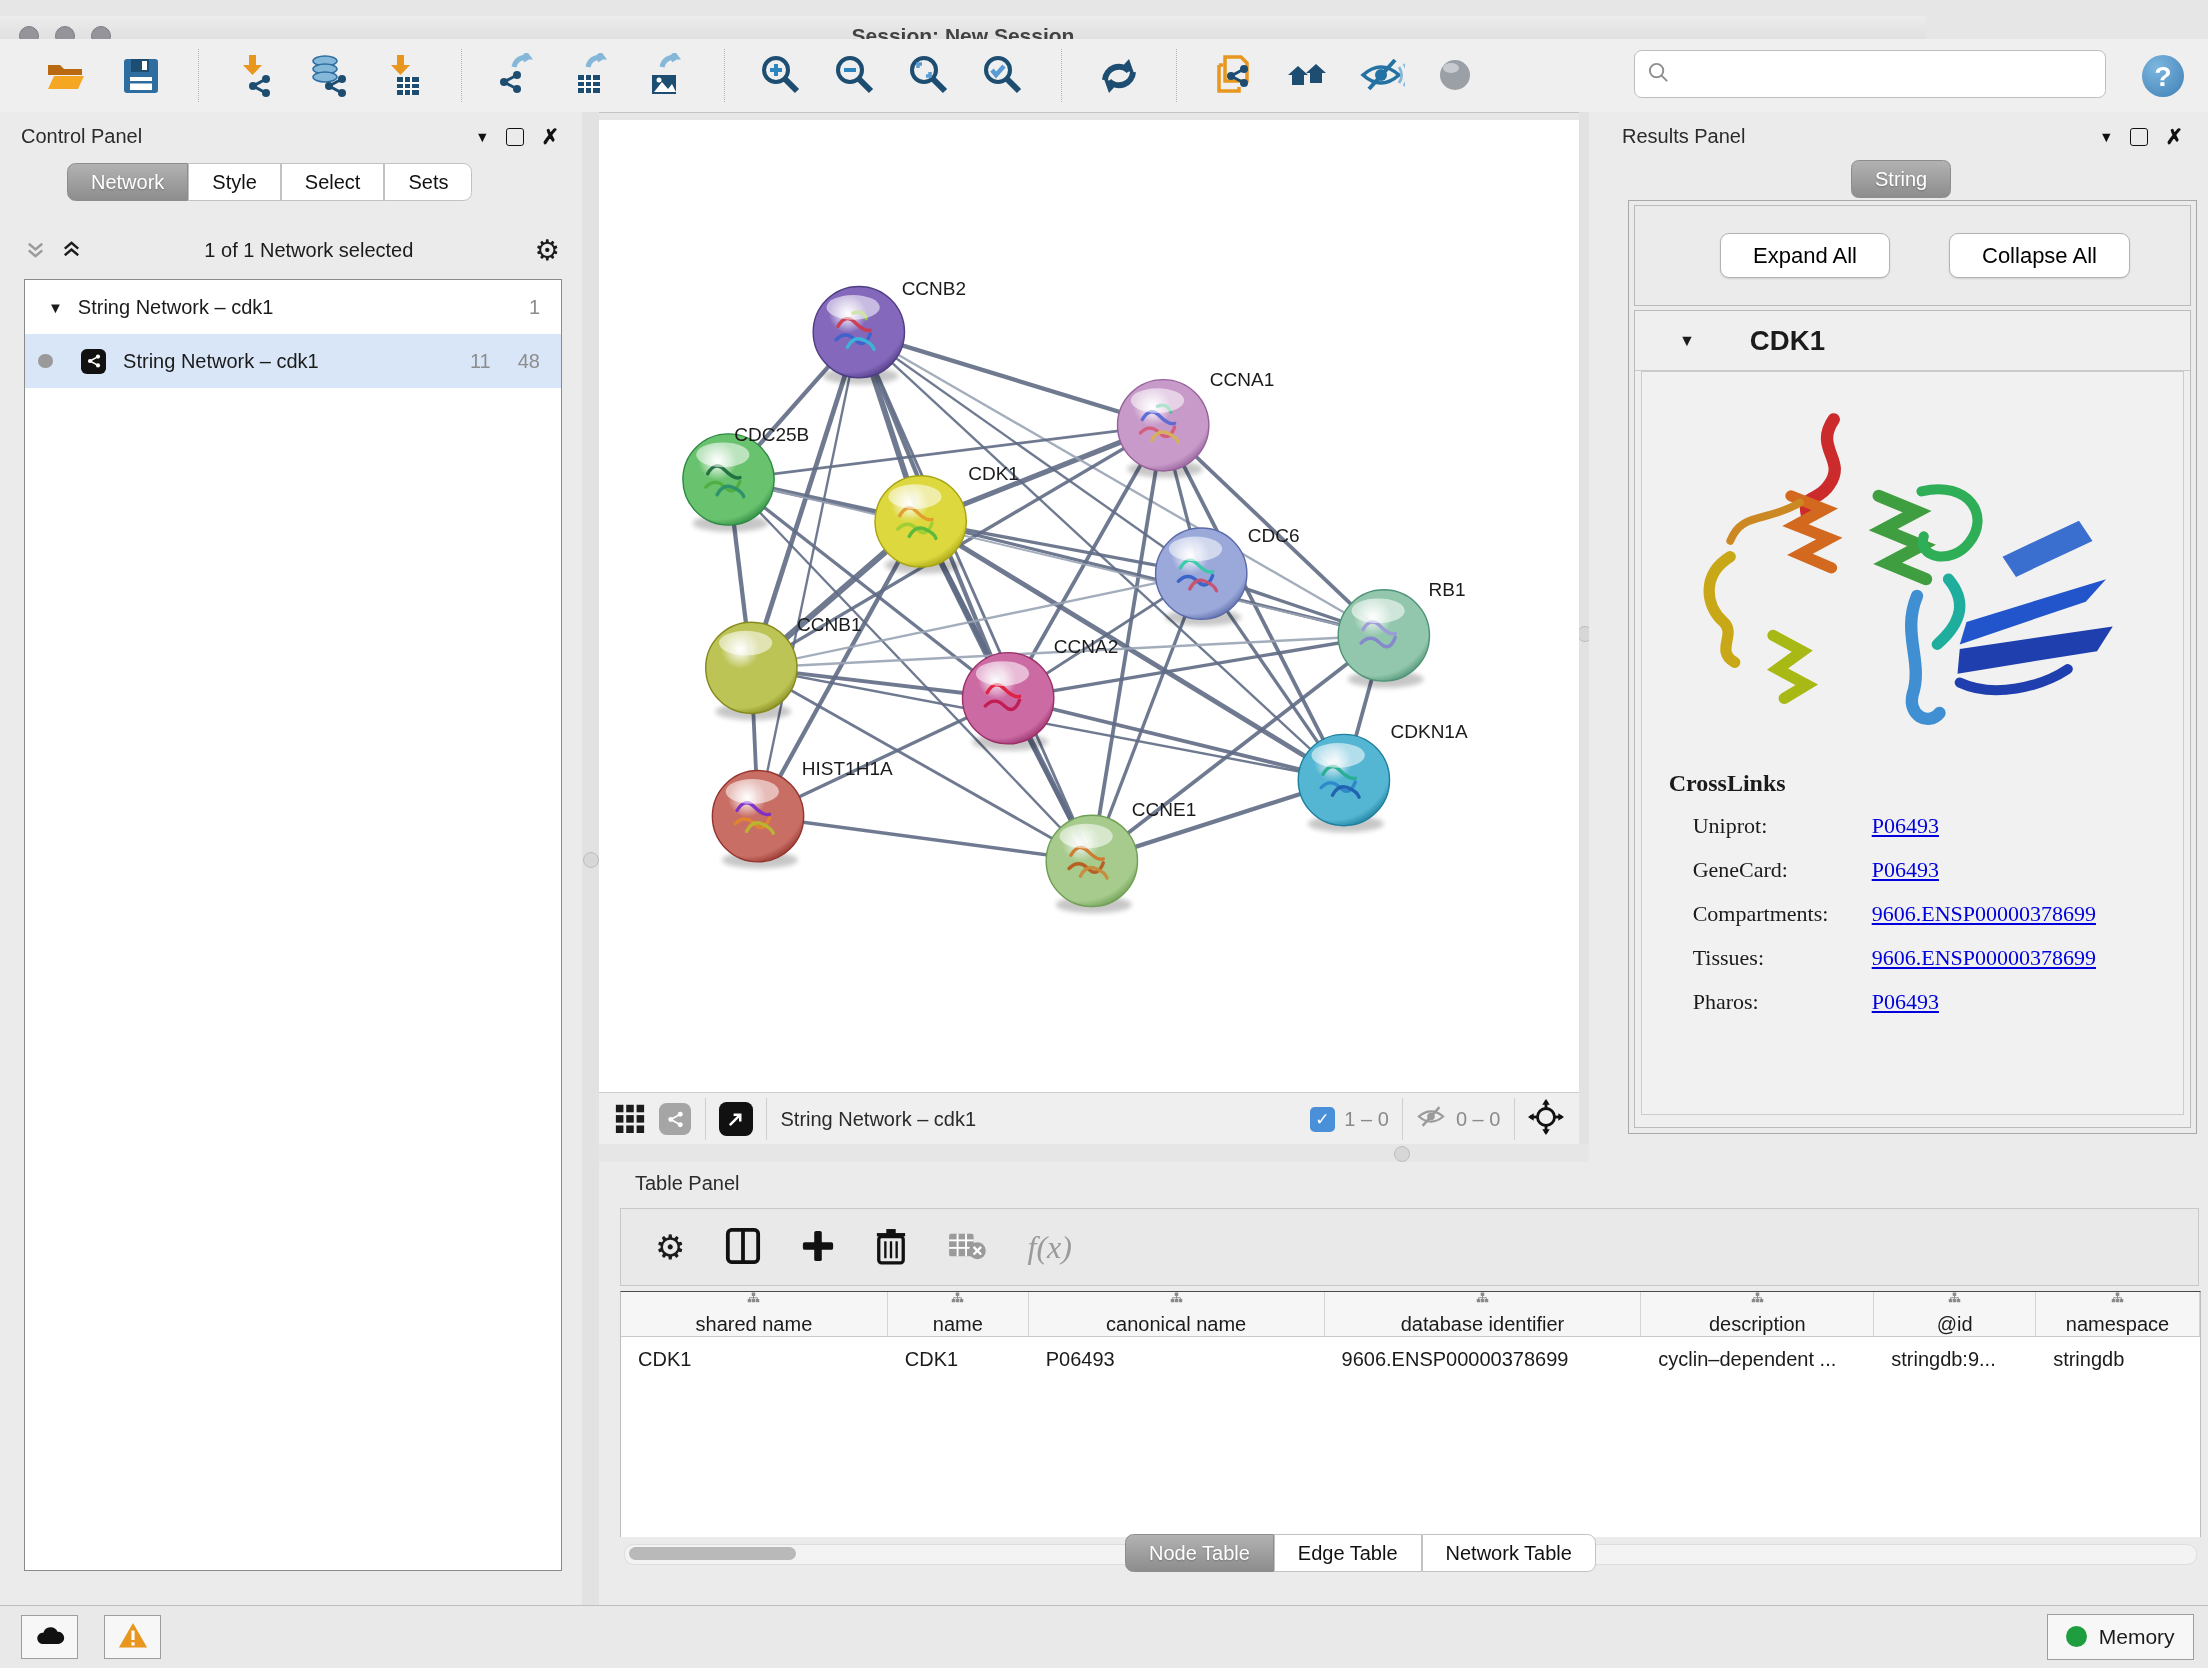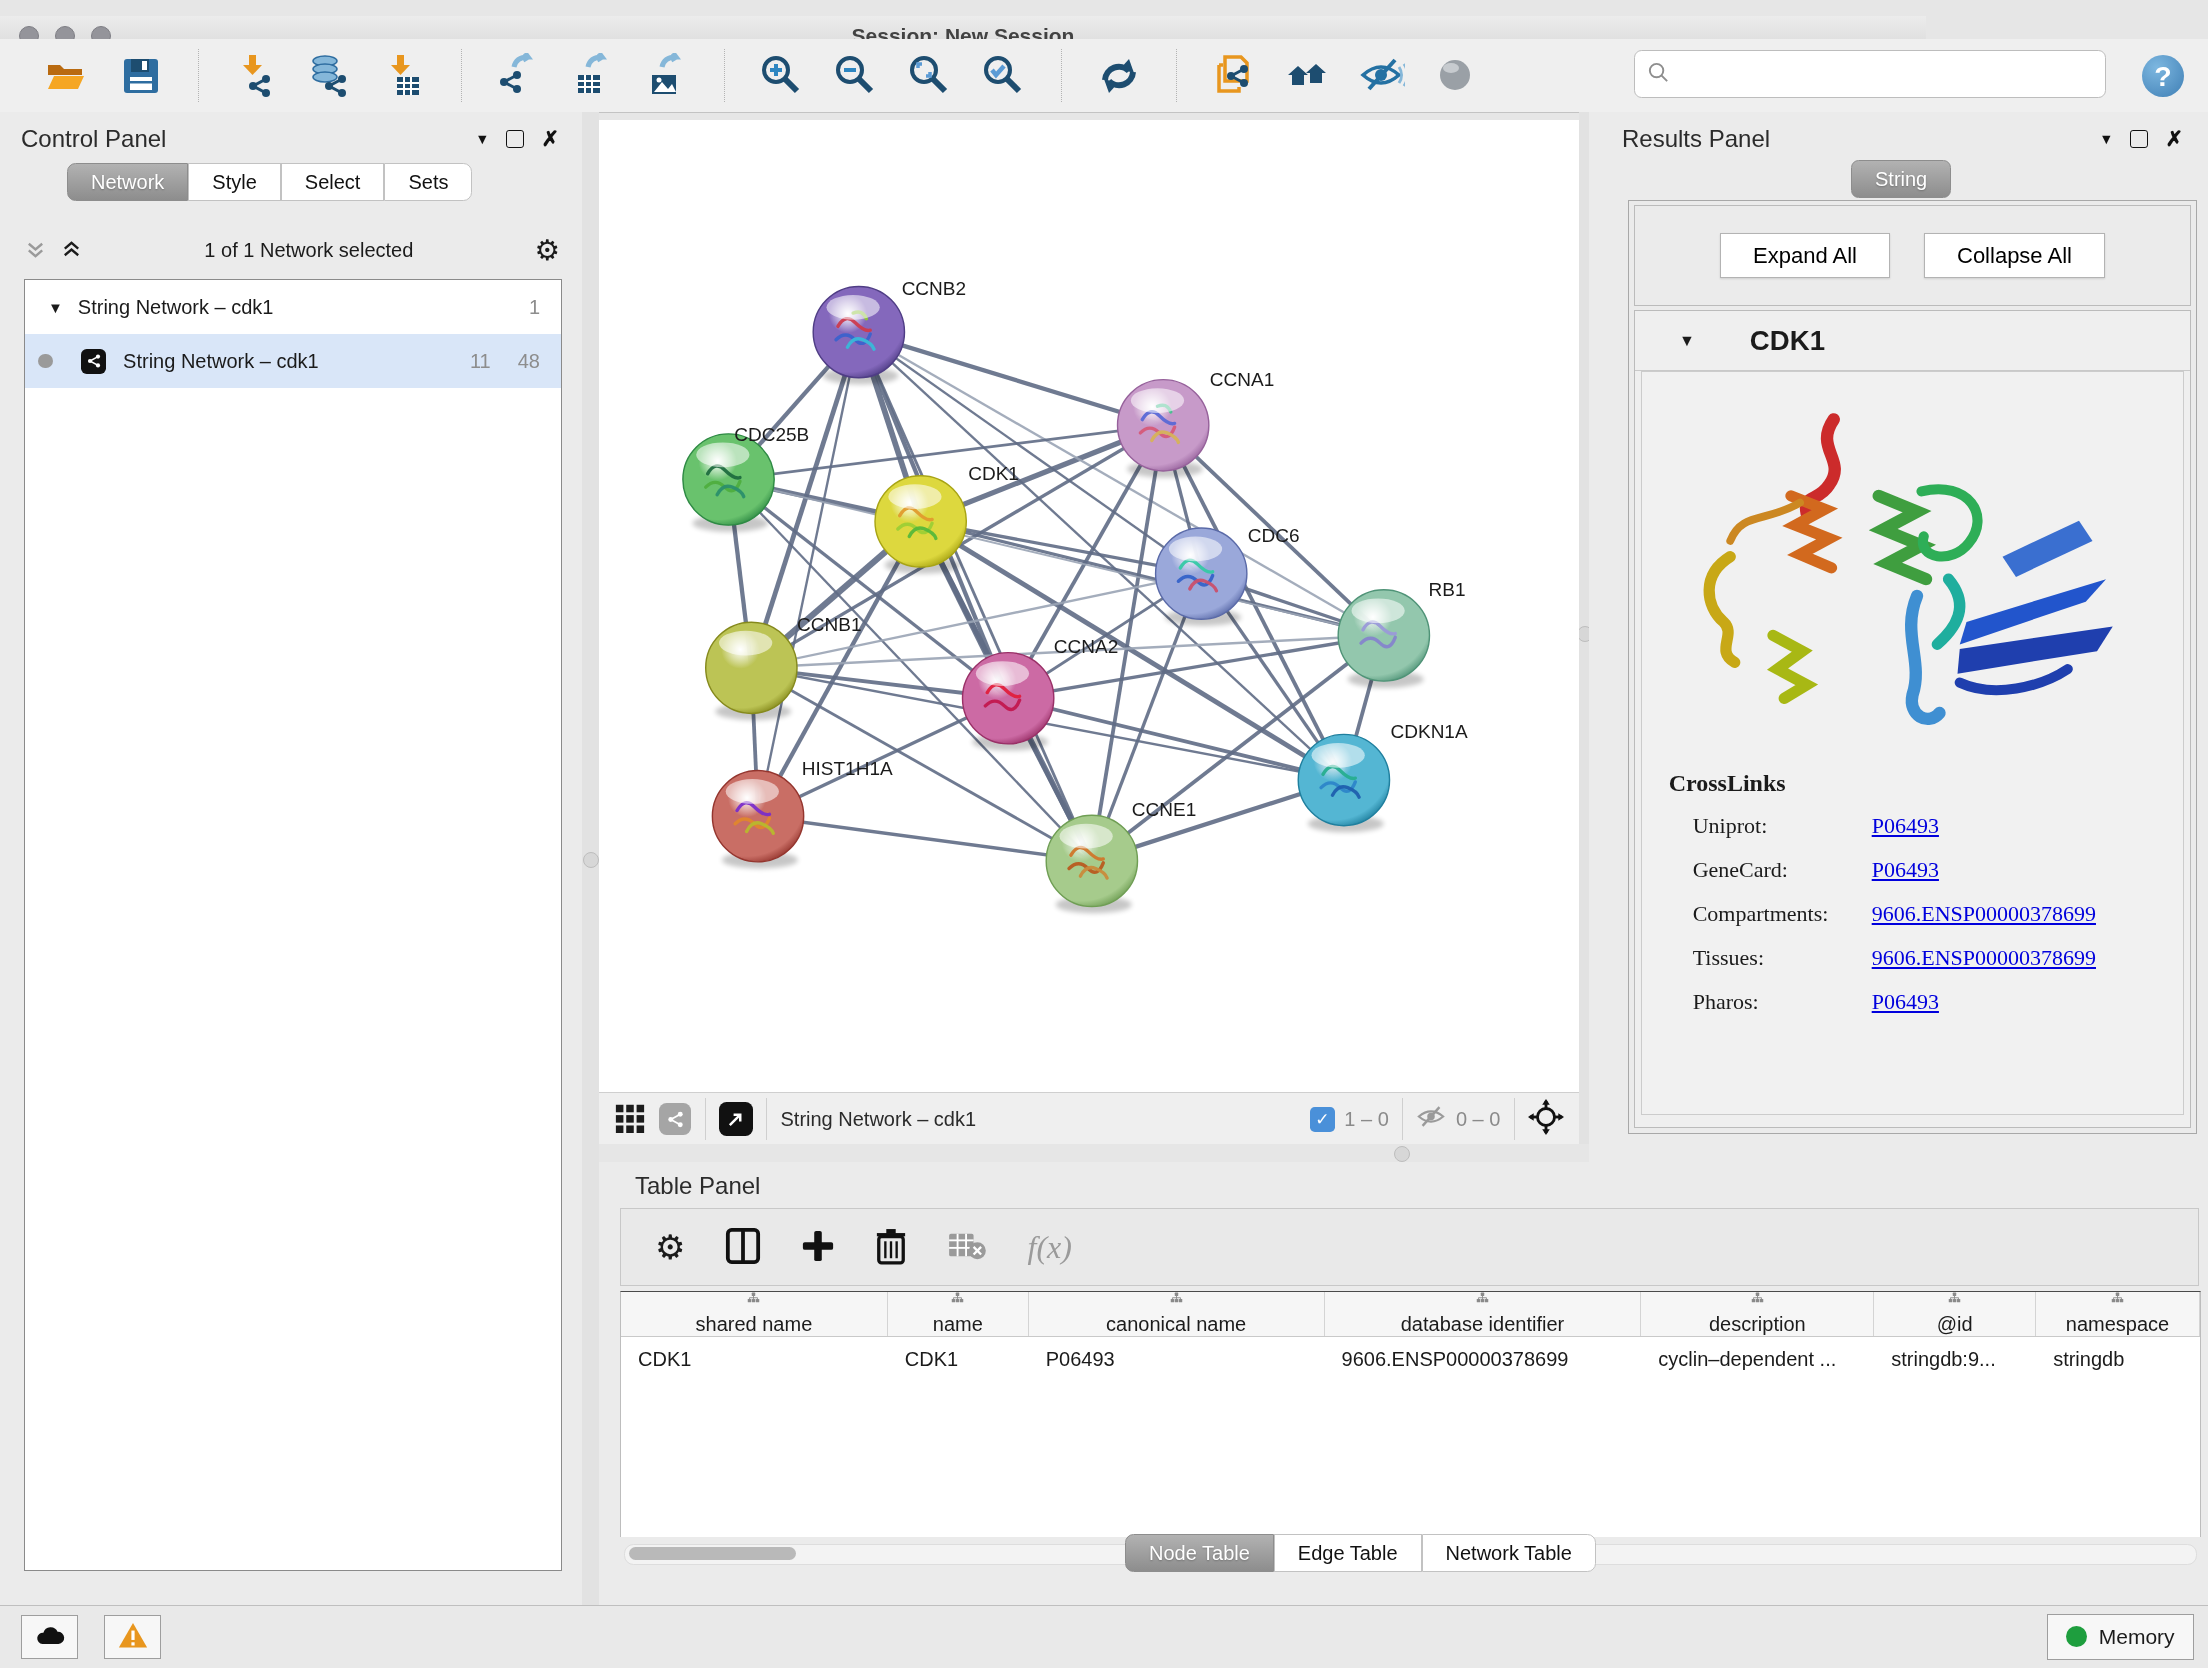--- a/index.html
+++ b/index.html
@@ -19,21 +19,21 @@
   .tb-icon{width:49px;height:49px;display:flex;align-items:center;justify-content:center;}
   .tb-icon svg{width:46px;height:46px;}
   .searchbox{left:1634px;top:50px;width:472px;height:48px;background:#fff;border:1px solid #bdbdbd;
     border-radius:7.6px;display:flex;align-items:center;padding-left:11.4px;box-sizing:border-box;}
   .searchbox input{border:none;outline:none;font-size:19px;width:399px;background:transparent;
     font-family:"Liberation Sans",sans-serif;}
   .helpbtn{left:2142px;top:55px;width:42px;height:42px;border-radius:50%;
     background:radial-gradient(circle at 35% 30%,#7db7e0,#3f7fb5);color:#fff;font-size:28.5px;font-weight:bold;
     display:flex;align-items:center;justify-content:center;}
   
-  .panel-title{font-size:24px;color:#2b2b2b;}
+  .panel-title{font-size:20px;color:#2b2b2b;}
   .panel-ctrls{display:flex;align-items:center;gap:17px;color:#222;}
   .ctrl-tri{font-size:14.3px;color:#111;}
   .ctrl-sq{width:16px;height:16px;border:1.9px solid #111;border-radius:2.9px;}
   .ctrl-x{font-size:21px;font-weight:bold;color:#111;line-height:16px;}
   .seg-tab{font-size:20px;padding:6.7px 23px;background:#fff;border:1px solid #c2c2c2;color:#111;}
   .seg-tab.sel{background:linear-gradient(#b2b2b2,#8d8d8d);color:#fff;border-color:#8d8d8d;
     text-shadow:0 1px 1.9px rgba(0,0,0,.25);}
   
   .cp{left:0;top:112px;width:582px;height:1493px;background:#ebebeb;}
   .cp-head{left:21px;top:13.3px;}
@@ -50,22 +50,22 @@
   .dot-handle{width:14.3px;height:14.3px;border-radius:50%;background:#d7d7d7;border:1px solid #bdbdbd;}
   .netbar{left:599px;top:1092px;width:980px;height:52px;background:#efefef;border-top:1px solid #cfcfcf;
     display:flex;align-items:center;font-size:20px;color:#2b2b2b;}
   .nb-sep{width:0;height:42px;border-left:1px solid #cfcfcf;margin:0 13.3px;}
   .nb-count{color:#8a8a8a;}
   
   .rp{left:1589px;top:112px;width:619px;height:1050px;background:#ebebeb;}
   .rp-box{left:39px;top:88px;width:567px;height:932px;border:1px solid #a8a8a8;}
   .rp-topbox{left:45px;top:93px;width:555px;height:99px;border:1px solid #bbb;background:#ebebeb;
     display:flex;align-items:center;justify-content:center;gap:34px;}
-  .rp-btn{background:#fff;border:1px solid #b3b3b3;border-radius:0;font-size:22px;padding:8.6px 32px;
-    box-shadow:0 1px 1.9px rgba(0,0,0,.12);}
+  .rp-btn{background:#fff;border:1px solid #b3b3b3;border-radius:9px;font-size:22px;padding:8.6px 32px;
+    box-shadow:0 1px 1.9px rgba(0,0,0,.12);margin-left:25px;}
   .rp-list{left:45px;top:198px;width:555px;height:816px;border:1px solid #bbb;background:#efefef;}
   .rp-gene-head{height:59px;border-bottom:1px solid #c9c9c9;display:flex;align-items:center;}
   .rp-body{margin:0 5.7px;border:1px solid #ccc;background:#f1f1f1;height:744px;box-sizing:border-box;}
   .serif{font-family:"Liberation Serif",serif;}
   .xl-row{display:flex;font-size:22px;height:44px;align-items:center;}
   .xl-label{width:179px;padding-left:51px;}
   .xl-link{color:#0000dd;text-decoration:underline;}
   
   .tp{left:599px;top:1162px;width:1609px;height:443px;background:#ebebeb;}
   .tp-toolbar{left:21px;top:46px;width:1579px;height:78px;background:#e9e9e9;border:1px solid #c8c8c8;

